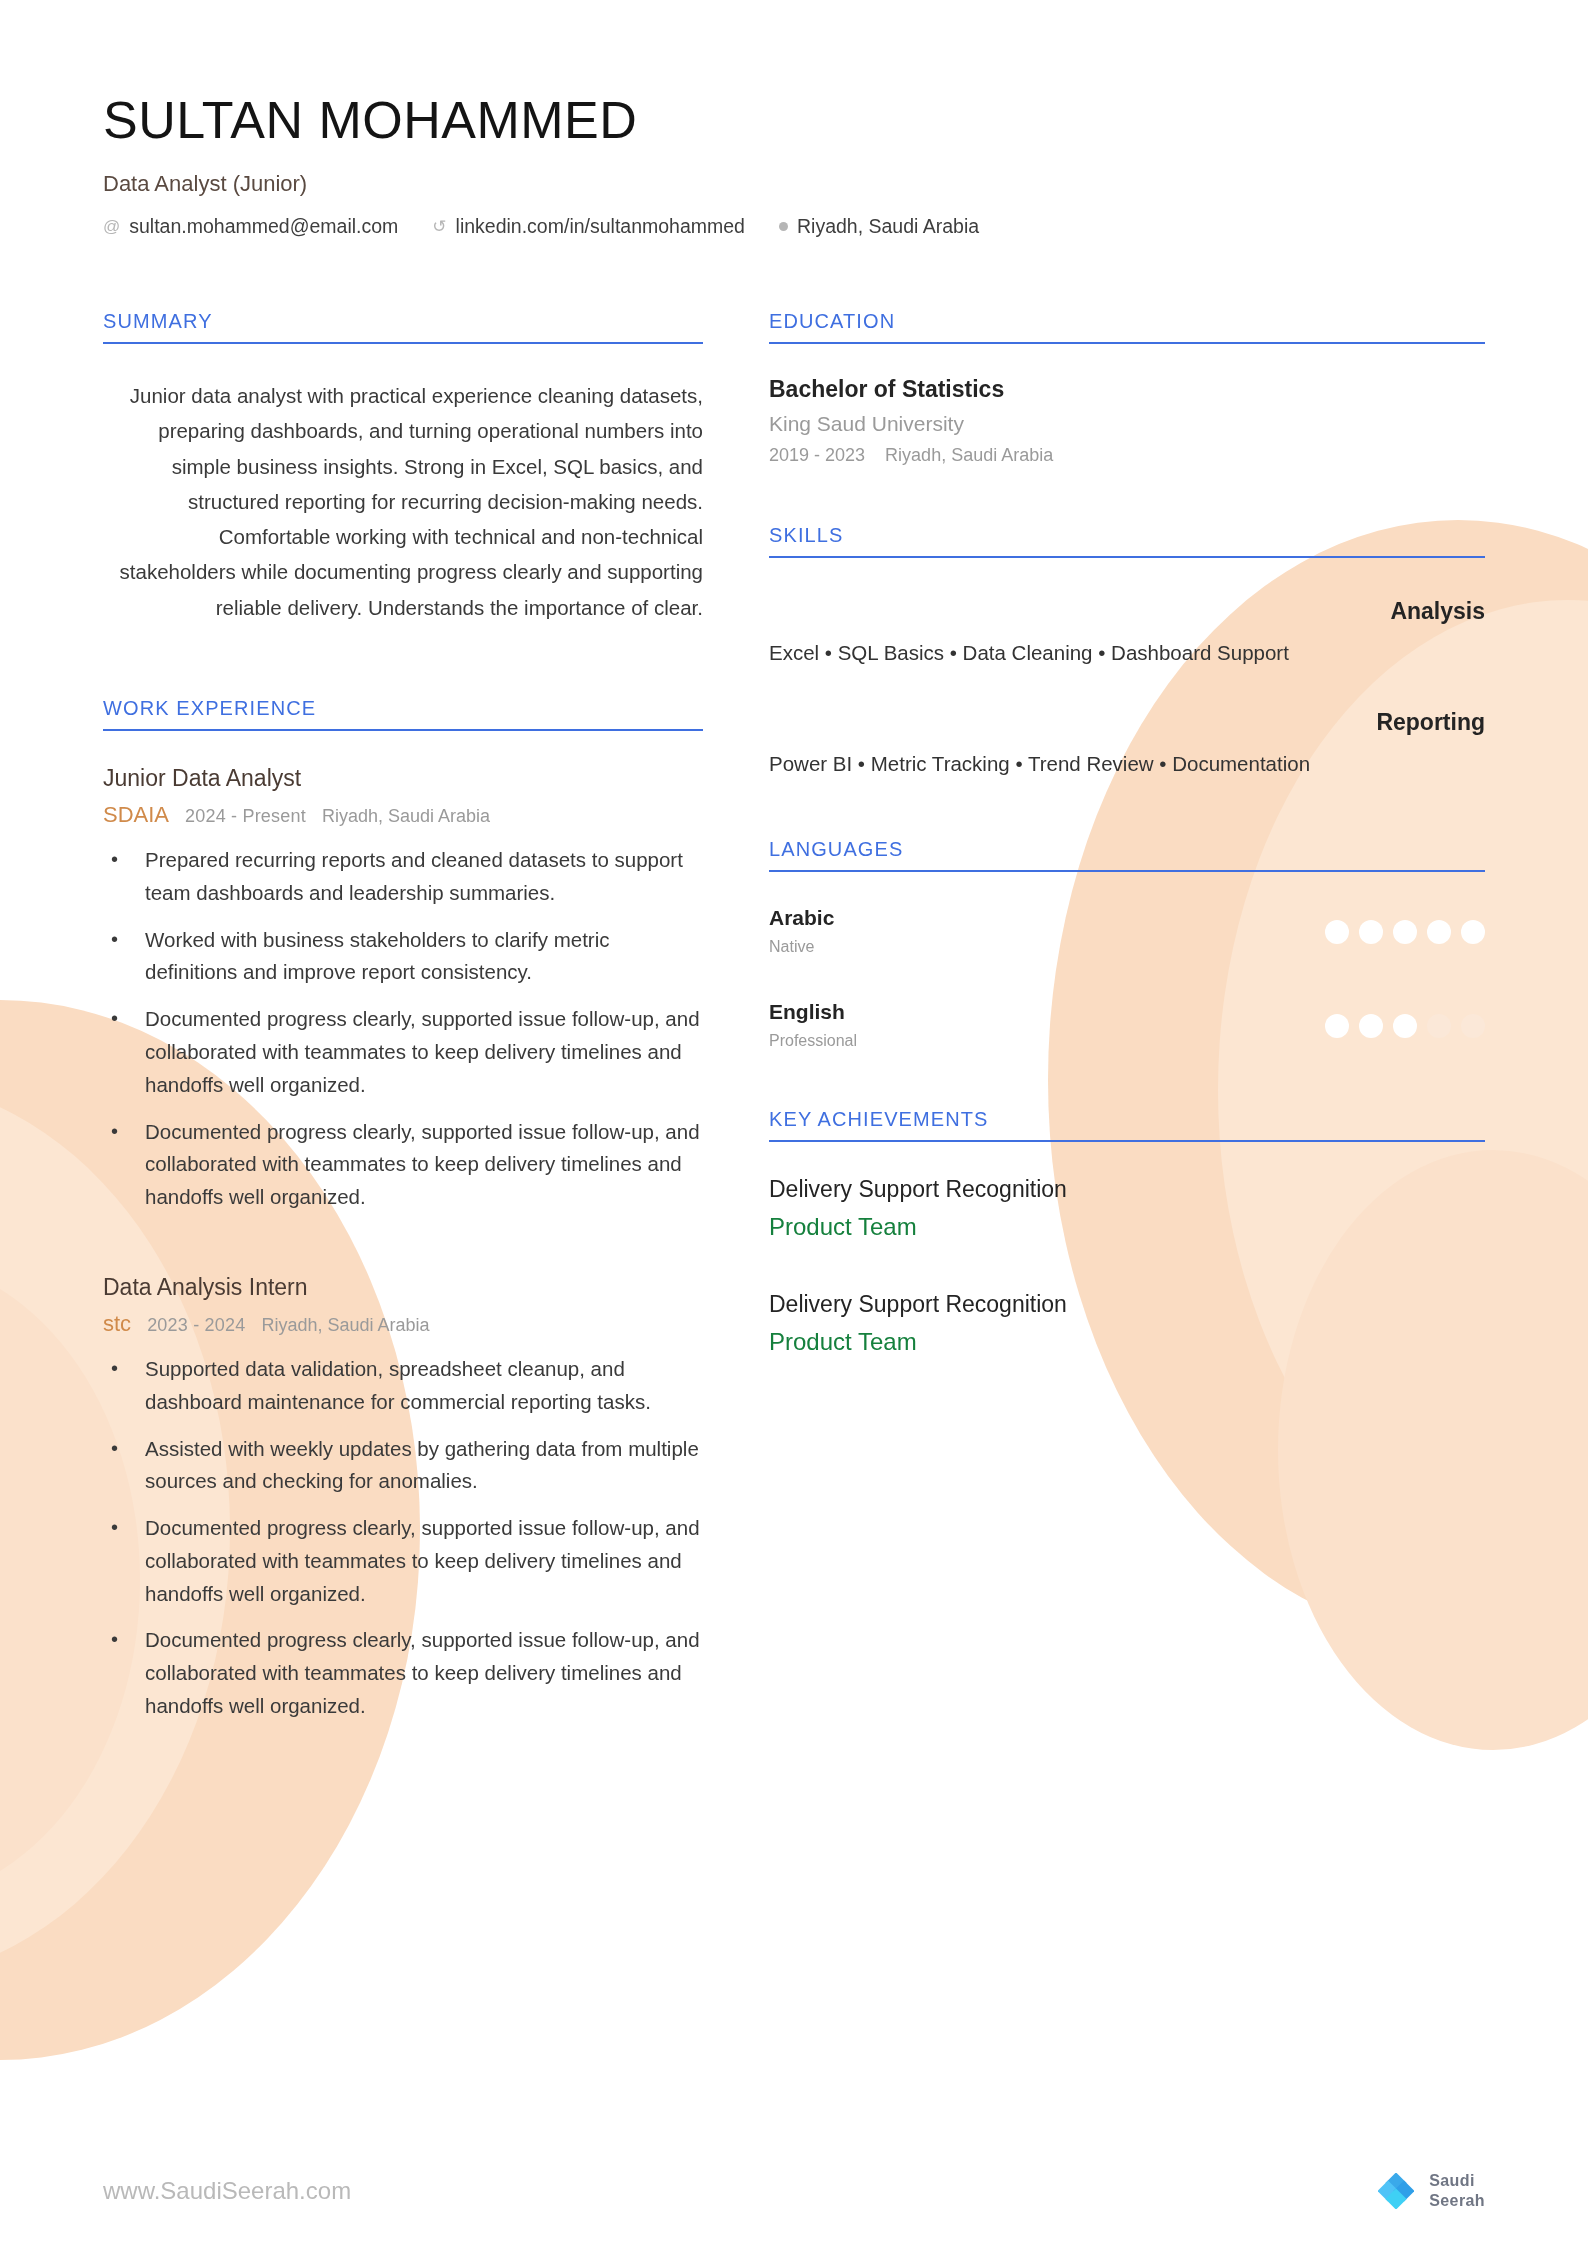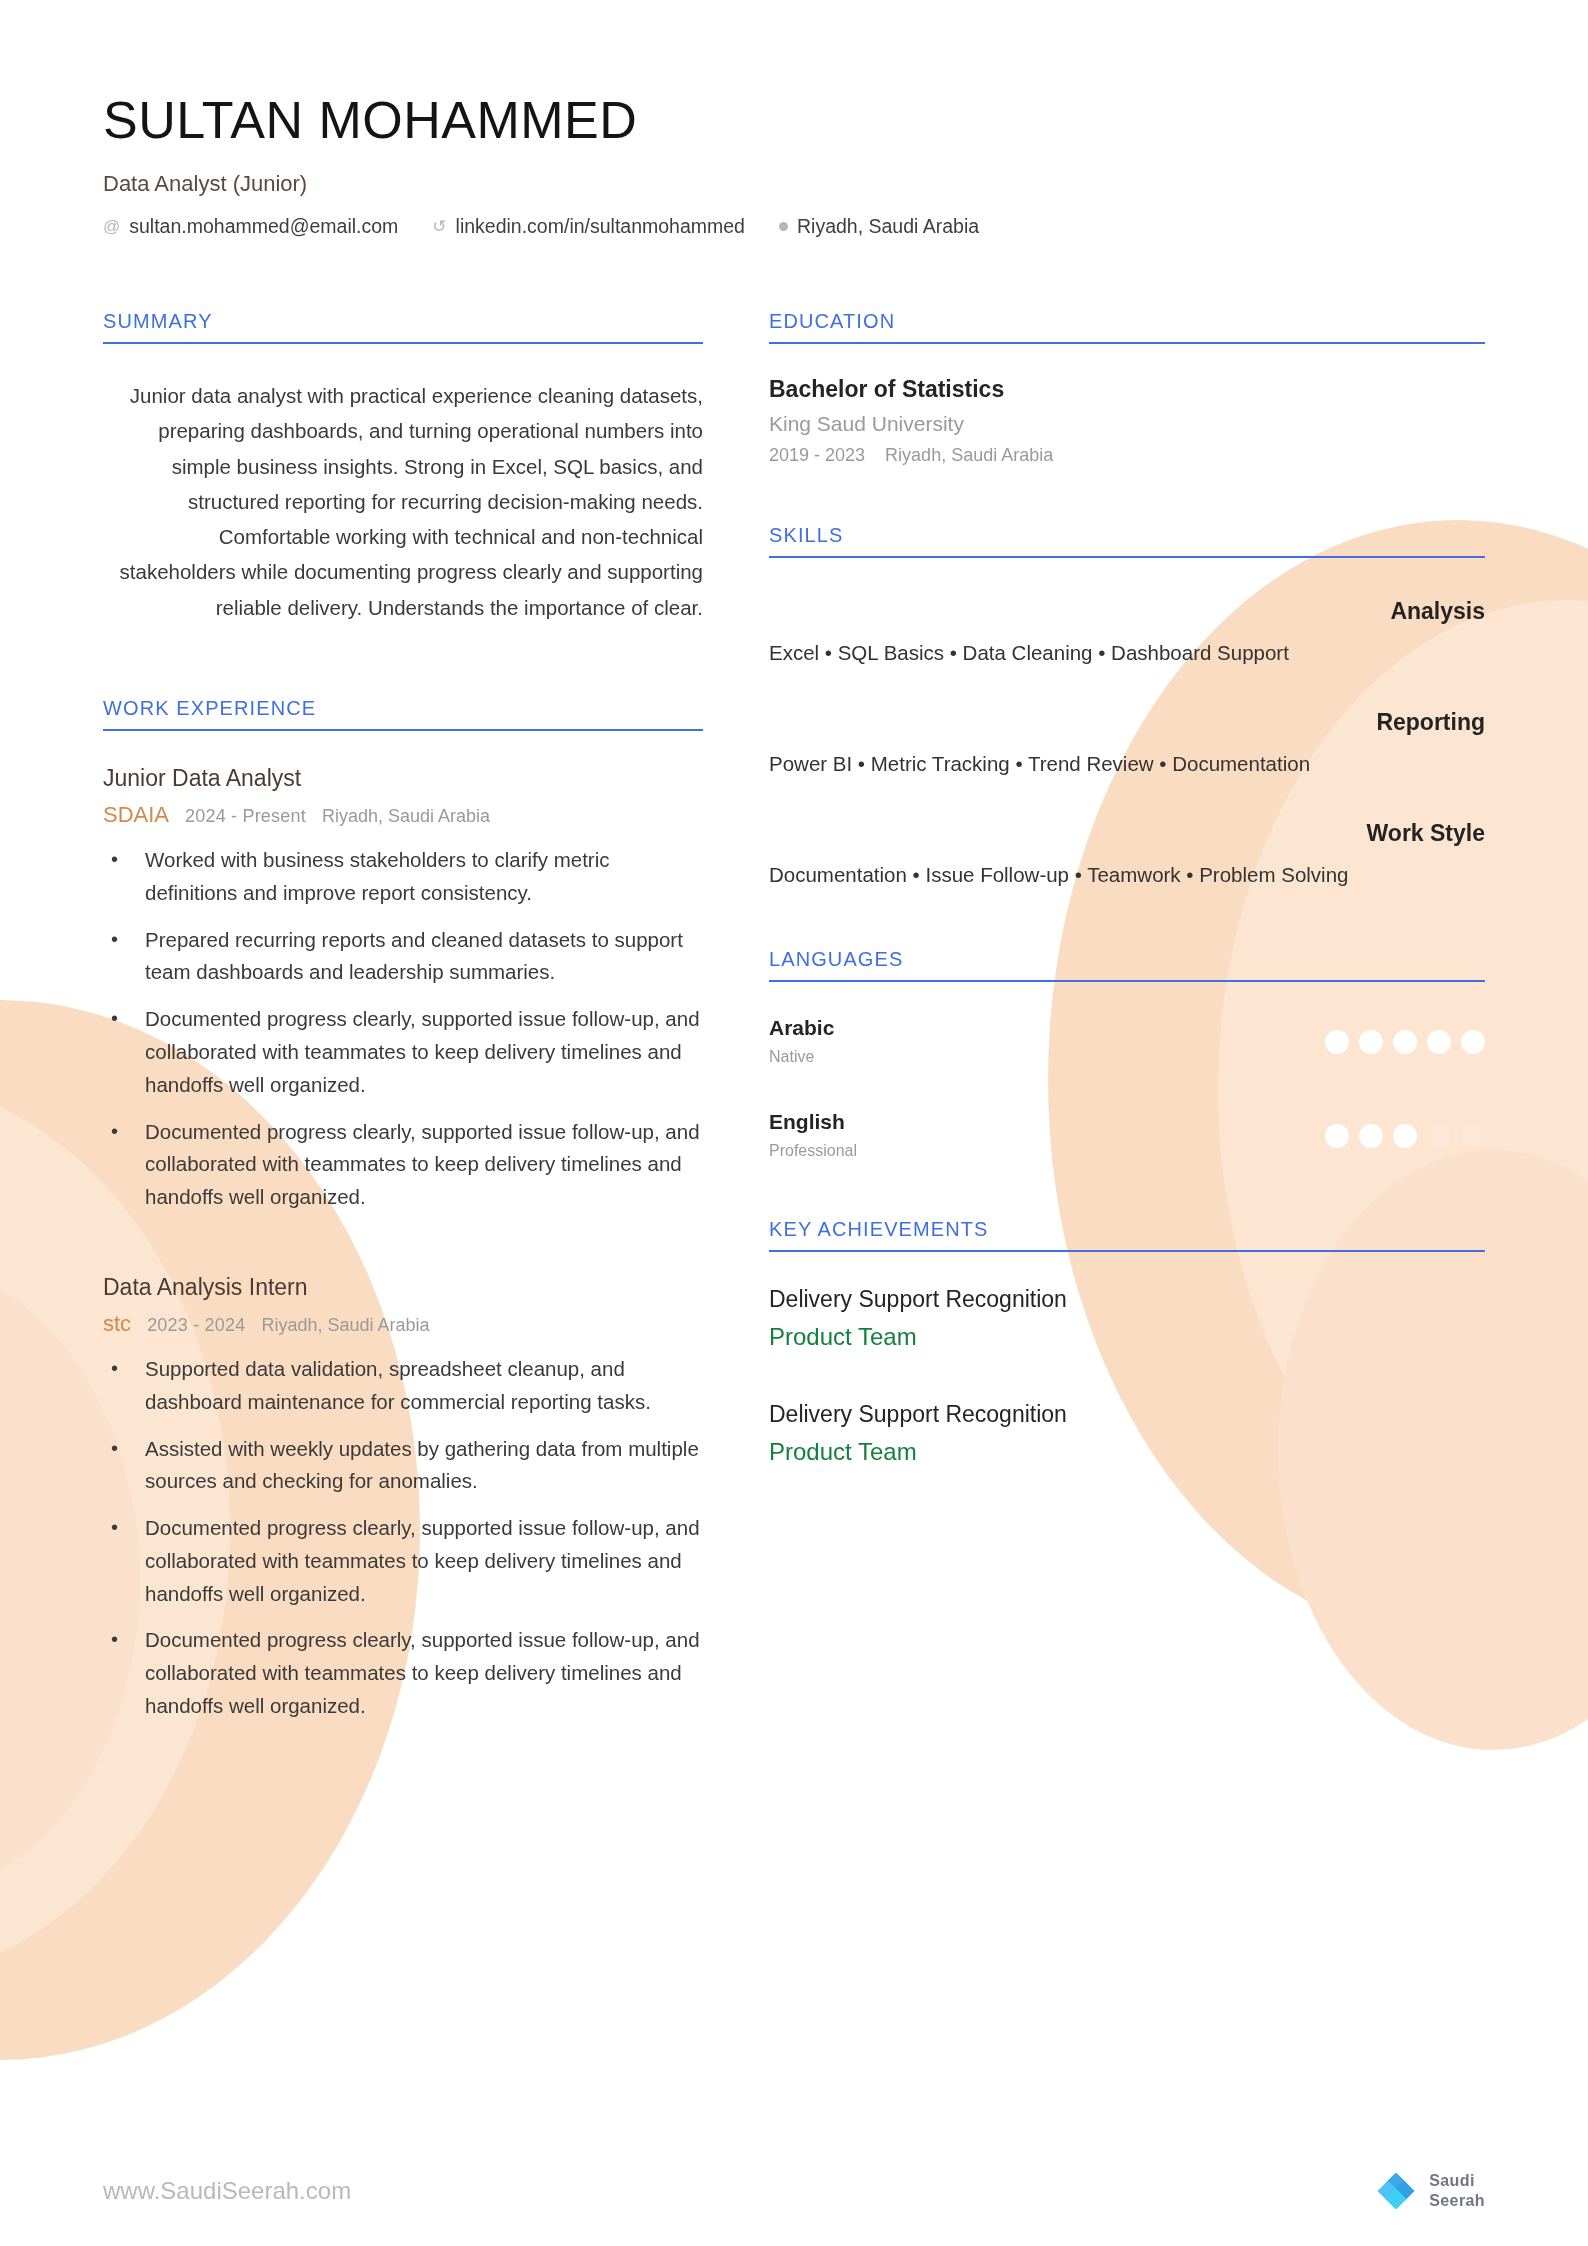--- a/index.html
+++ b/index.html
@@ -184,22 +184,22 @@
         </div>
 
         <div class="job">
           <div class="job-title">Junior Data Analyst</div>
           <div class="job-meta">
             <span class="company">SDAIA</span>
             <span class="dates">2024 - Present</span>
             <span>Riyadh, Saudi Arabia</span>
           </div>
           <ul class="bullets">
+            <li>Prepared recurring reports and cleaned datasets to support team dashboards and leadership summaries.</li>
             <li>Worked with business stakeholders to clarify metric definitions and improve report consistency.</li>
-            <li>Prepared recurring reports and cleaned datasets to support team dashboards and leadership summaries.</li>
             <li>Documented progress clearly, supported issue follow-up, and collaborated with teammates to keep delivery timelines and handoffs well organized.</li>
             <li>Documented progress clearly, supported issue follow-up, and collaborated with teammates to keep delivery timelines and handoffs well organized.</li>
           </ul>
         </div>
 
         <div class="job">
           <div class="job-title">Data Analysis Intern</div>
           <div class="job-meta">
             <span class="company">stc</span>
             <span class="dates">2023 - 2024</span>
@@ -233,24 +233,20 @@
         <div class="sec sec-gap2">
           <div class="sec-title">SKILLS</div>
         </div>
         <div class="skill-grp">
           <div class="skill-name">Analysis</div>
           <div class="skill-items">Excel • SQL Basics • Data Cleaning • Dashboard Support</div>
         </div>
         <div class="skill-grp">
           <div class="skill-name">Reporting</div>
           <div class="skill-items">Power BI • Metric Tracking • Trend Review • Documentation</div>
-        </div>
-        <div class="skill-grp">
-          <div class="skill-name">Work Style</div>
-          <div class="skill-items">Documentation • Issue Follow-up • Teamwork • Problem Solving</div>
         </div>
 
         <div class="sec sec-gap2">
           <div class="sec-title">LANGUAGES</div>
         </div>
         <div class="lang">
           <div>
             <div class="lang-name">Arabic</div>
             <div class="lang-level">Native</div>
           </div>

